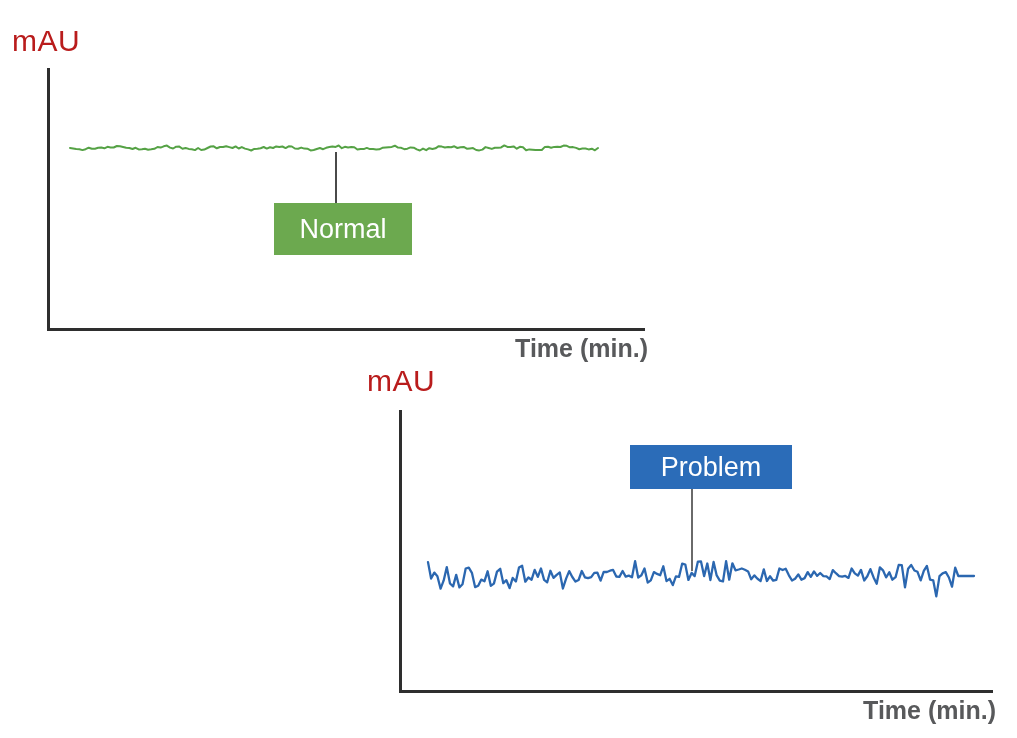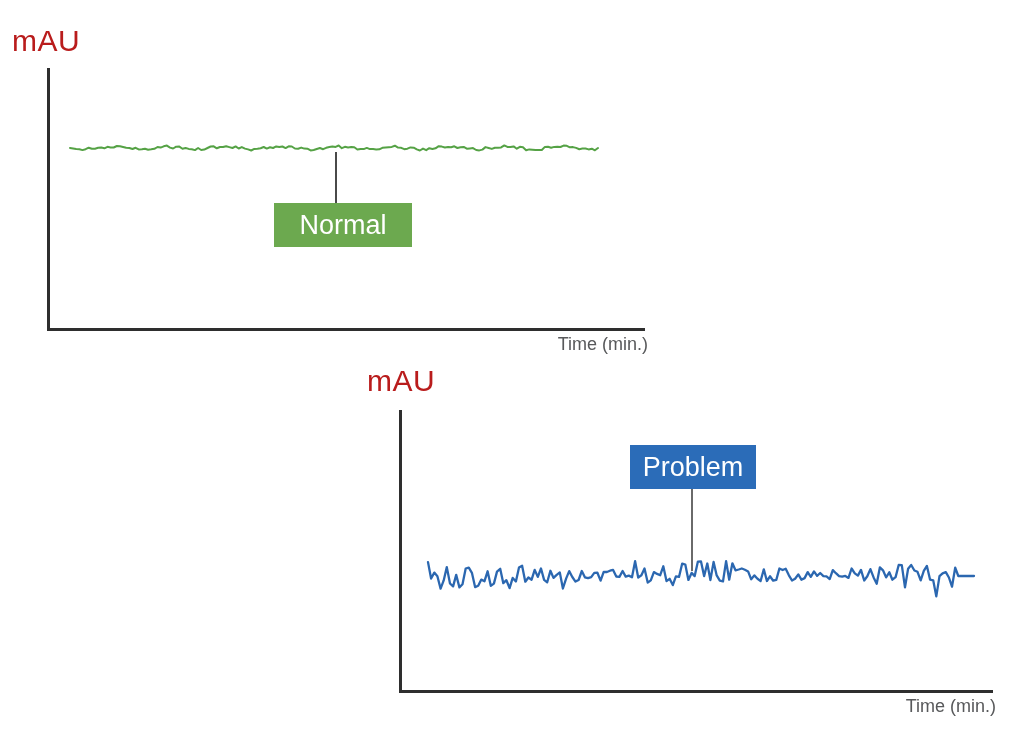--- a/index.html
+++ b/index.html
@@ -7,45 +7,45 @@
     width:1017px;height:738px;position:relative;overflow:hidden;
     background:#ffffff;
     font-family:"Liberation Sans", sans-serif;
   }
   .abs{position:absolute;}
   .y-label{
     font-size:30px;color:#b91c1c;letter-spacing:0.5px;
   }
   .axis{background:#2e2e2e;}
   .x-label{
-    font-size:18px;color:#58595b;white-space:nowrap;
+    font-size:25px;color:#58595b;white-space:nowrap;font-weight:bold;
   }
   .connector{width:2px;}
   .tag{
     display:flex;align-items:center;justify-content:center;
     font-size:27px;color:#ffffff;
   }
   .trace-svg{display:block;overflow:visible;}
 
   
   #n-ylabel{left:12px;top:24px;}
   #n-yaxis{left:47px;top:68px;width:2.5px;height:262px;}
   #n-xaxis{left:47px;top:328px;width:598px;height:2.5px;}
   #n-trace{left:70px;top:135px;}
   #n-connector{left:335px;top:152px;height:51px;background:#4a4a4a;}
-  #n-tag{left:274px;top:203px;width:138px;height:44px;background:#6ca94f;}
+  #n-tag{left:274px;top:203px;width:138px;height:52px;background:#6ca94f;}
   #n-xlabel{right:369px;top:334px;}
 
   
   #p-ylabel{left:367px;top:364px;}
   #p-yaxis{left:399px;top:410px;width:2.5px;height:282px;}
   #p-xaxis{left:399px;top:690px;width:594px;height:2.5px;}
   #p-trace{left:428px;top:545px;}
   #p-connector{left:691px;top:489px;height:82px;background:#6a6a6a;}
-  #p-tag{left:630px;top:445px;width:126px;height:44px;background:#2b6cb8;}
+  #p-tag{left:630px;top:445px;width:162px;height:44px;background:#2b6cb8;}
   #p-xlabel{right:21px;top:696px;}
 </style>
 </head>
 <body>
 
 <div>
 
   <section>
     <div id="n-ylabel" class="abs y-label">mAU</div>
     <div id="n-yaxis" class="abs axis"></div>

